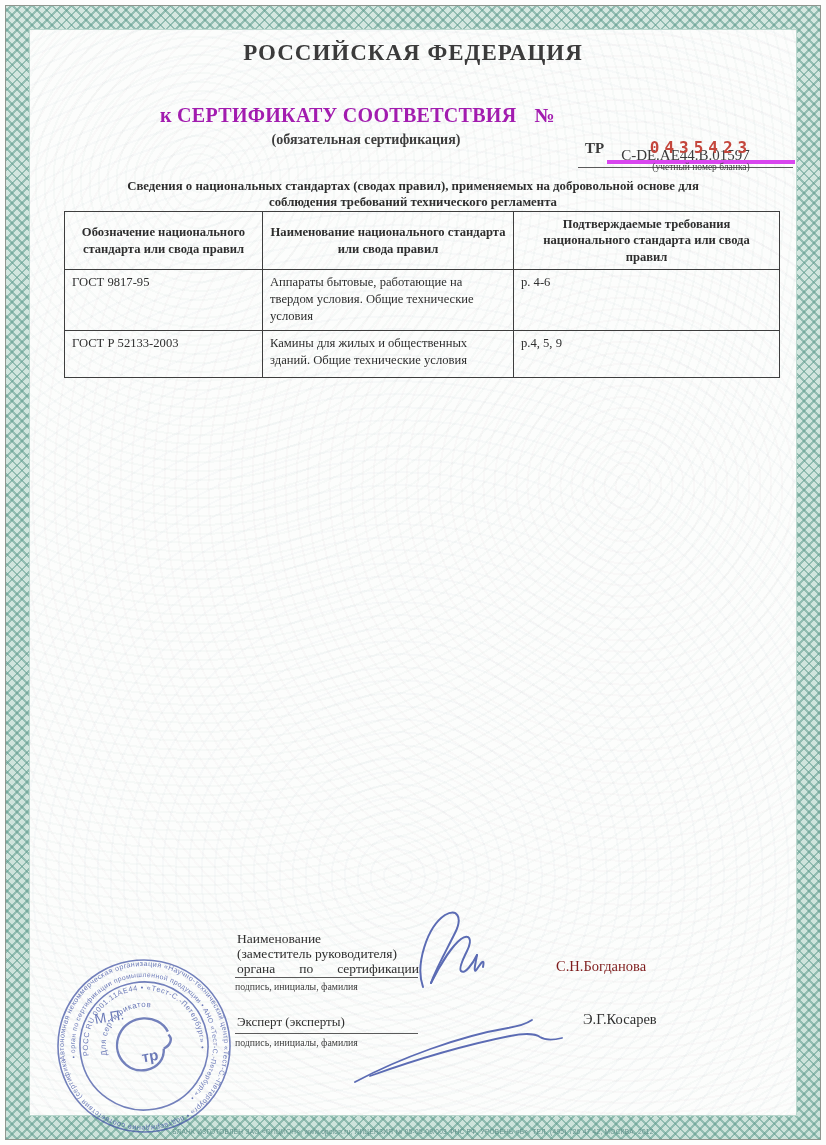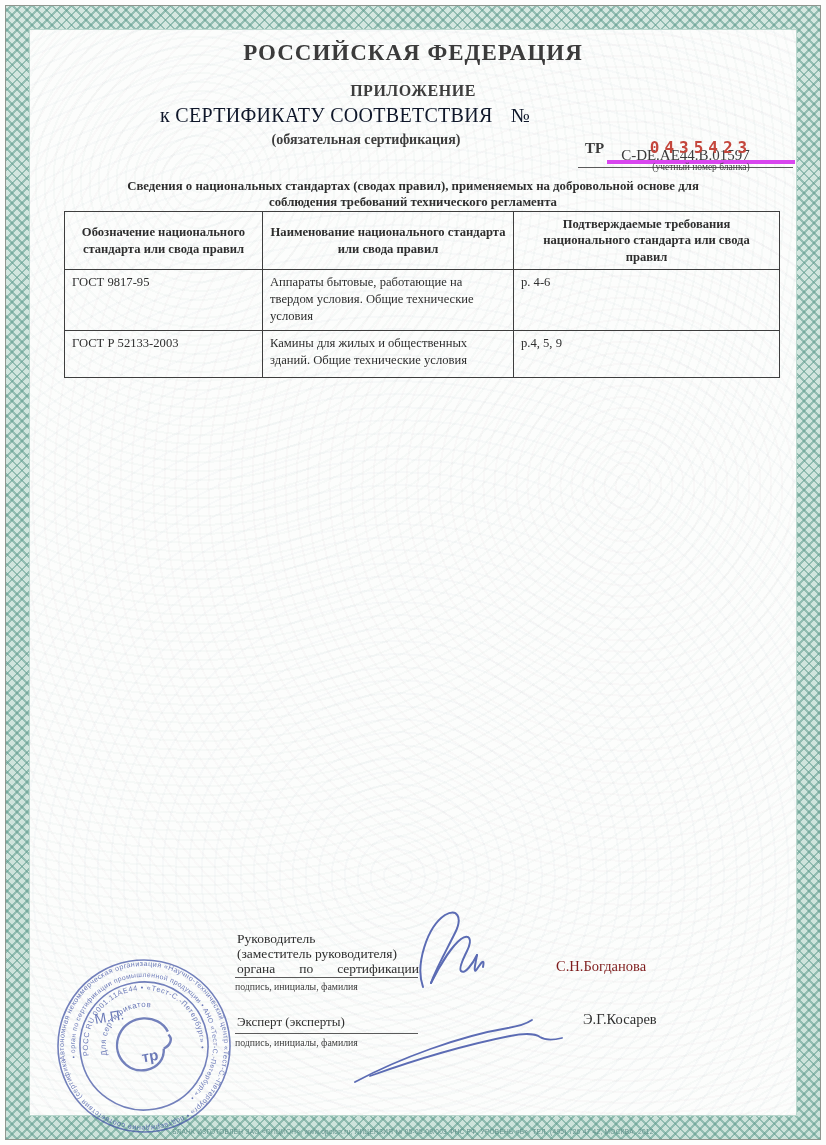--- a/index.html
+++ b/index.html
@@ -28,21 +28,21 @@
     background-color:#fcfdfc;
     background-image:
       repeating-radial-gradient(circle at 22% 14%, rgba(150,185,172,.06) 0 2px, transparent 2px 9px),
       repeating-radial-gradient(circle at 78% 42%, rgba(196,160,172,.05) 0 2px, transparent 2px 11px),
       repeating-radial-gradient(circle at 48% 78%, rgba(150,168,192,.05) 0 2px, transparent 2px 13px);
   }
   .abs{position:absolute;}
   
   .country{left:0;right:0;top:40px;font-size:23px;font-weight:bold;letter-spacing:1px;color:#3b3b3b;text-align:center;}
   .doctype{left:0;right:0;top:82px;font-size:16px;font-weight:bold;letter-spacing:.5px;color:#3d3d3d;text-align:center;}
-  .certline{left:160px;top:104px;font-size:20px;font-weight:normal;color:#0f172a;letter-spacing:.3px;}
+  .certline{left:160px;top:104px;font-size:20px;font-weight:bold;color:#a21caf;letter-spacing:.3px;}
   .numsign{margin-left:18px;}
   .certnum{left:578px;top:103px;width:215px;height:24px;border-bottom:1px solid #5a5a5a;
            text-align:center;font-size:15px;color:#3a3a3a;line-height:24px;margin-top:40px;}
   .certkind{left:160px;top:132px;width:412px;text-align:center;font-size:14px;font-weight:bold;color:#3d3d3d;}
   .trlabel{left:585px;top:140px;font-size:15px;font-weight:bold;color:#3b3b3b;}
   .blanknum{left:607px;top:135px;width:188px;height:25px;border-bottom:4px solid #d946ef;text-align:center;
             font-family:"DejaVu Sans Mono","Liberation Mono",monospace;
             font-size:16px;font-weight:bold;letter-spacing:5px;color:#c4463c;line-height:25px;}
   .blankcap{left:607px;top:162px;width:188px;text-align:center;font-size:9.5px;color:#3d3d3d;}
   .intro{left:93px;top:179px;width:640px;text-align:center;font-size:12.8px;font-weight:bold;color:#2e2e2e;line-height:1.25;}
@@ -71,21 +71,20 @@
   svg text{font-family:"Liberation Sans","DejaVu Sans",sans-serif;}
 </style>
 </head>
 <body>
 
 <div class="page">
   <div class="band"></div>
   <div class="inner"></div>
 
   <div class="abs country">РОССИЙСКАЯ ФЕДЕРАЦИЯ</div>
-  <div class="abs doctype">ПРИЛОЖЕНИЕ</div>
   <div class="abs certline">
     <span>к СЕРТИФИКАТУ СООТВЕТСТВИЯ</span><span class="numsign">№</span>
   </div>
   <div class="abs certnum">C-DE.AE44.B.01597</div>
   <div class="abs certkind">(обязательная сертификация)</div>
   <div class="abs trlabel">ТР</div>
   <div class="abs blanknum">0435423</div>
   <div class="abs blankcap">(учетный номер бланка)</div>
   <div class="abs intro">Сведения о национальных стандартах (сводах правил), применяемых на добровольной основе для соблюдения требований технического регламента</div>
 
@@ -108,21 +107,21 @@
     </tr>
     <tr class="r2">
       <td>ГОСТ Р 52133-2003</td>
       <td>Камины для жилых и общественных зданий. Общие технические условия</td>
       <td>р.4, 5, 9</td>
     </tr>
   </tbody>
     </table>
 
   <div class="abs rolehead">
-    <div>Руководитель</div>
+    <div>Наименование</div>
     <div>(заместитель руководителя)</div>
     <div class="just">органа по сертификации</div>
   </div>
   <div class="abs uline1"></div>
   <div class="abs cap1">подпись, инициалы, фамилия</div>
   <div class="abs name1">С.Н.Богданова</div>
 
   <div class="abs roleexp">Эксперт (эксперты)</div>
   <div class="abs uline2"></div>
   <div class="abs cap2">подпись, инициалы, фамилия</div>

